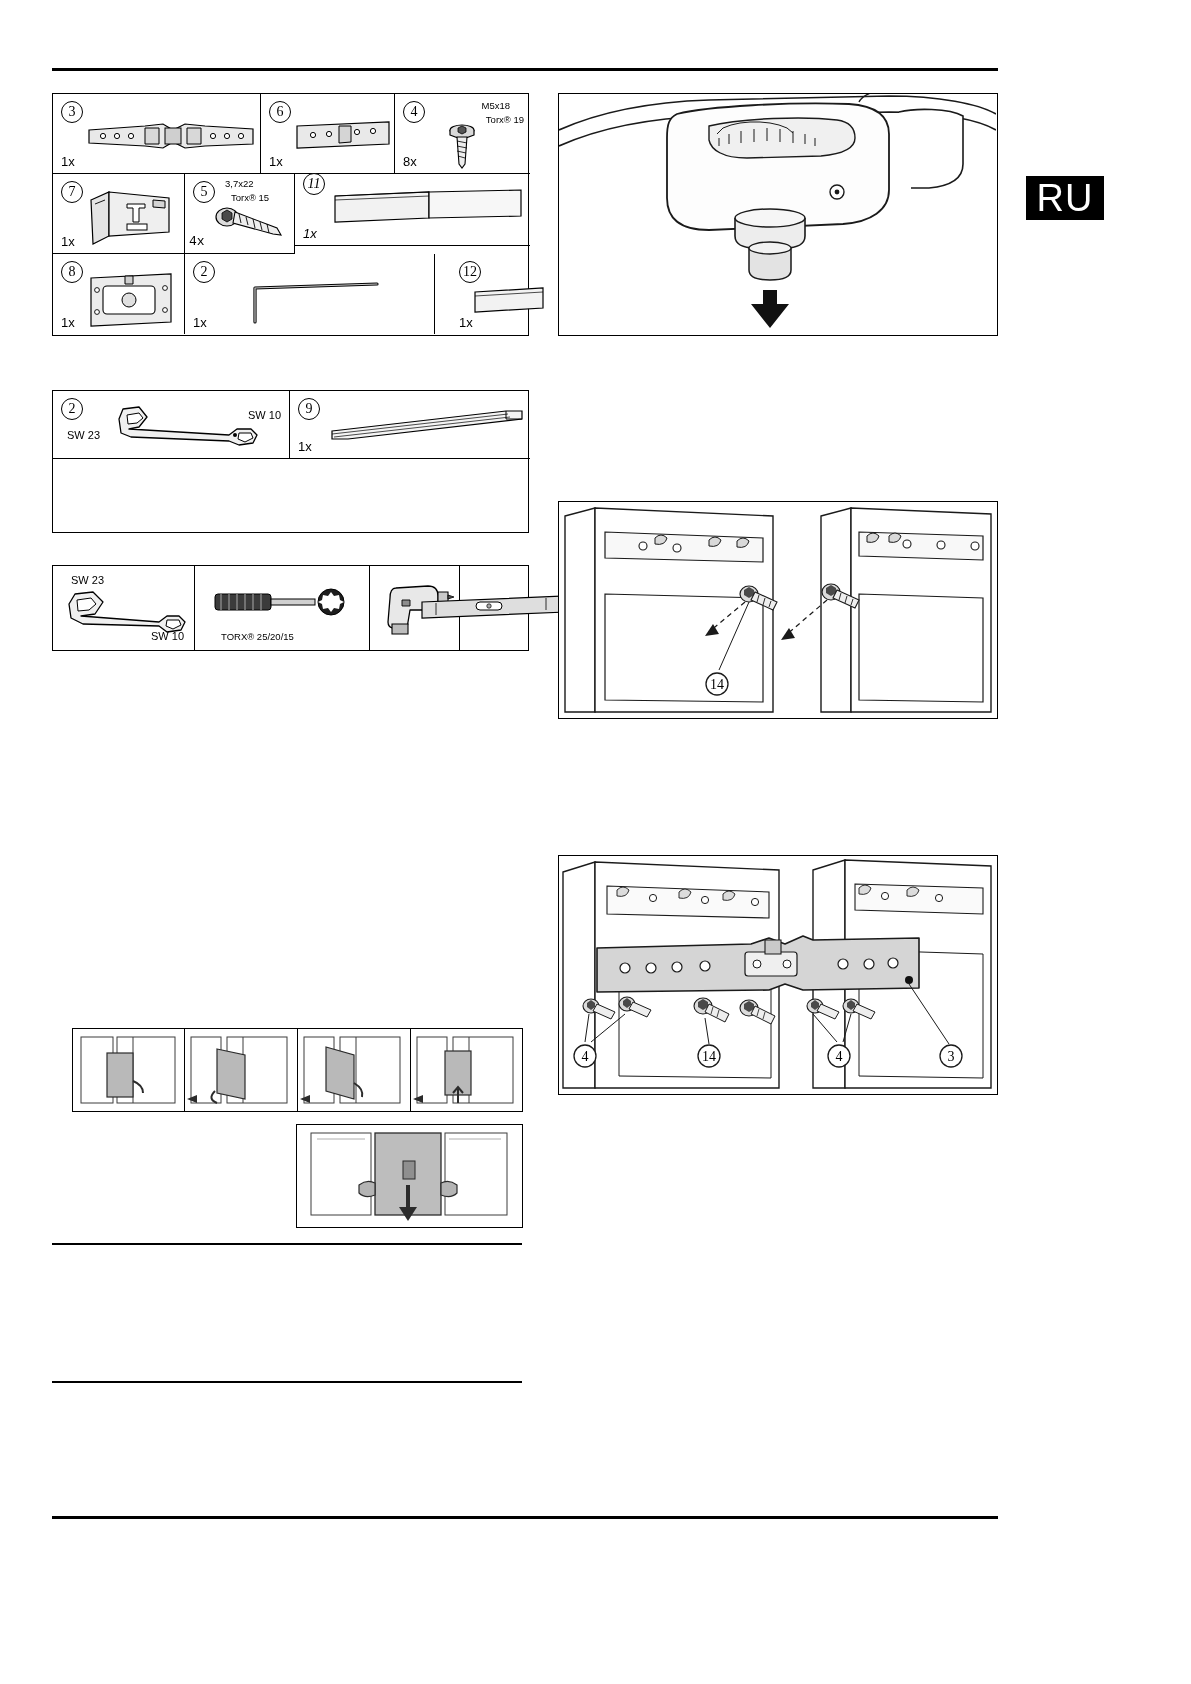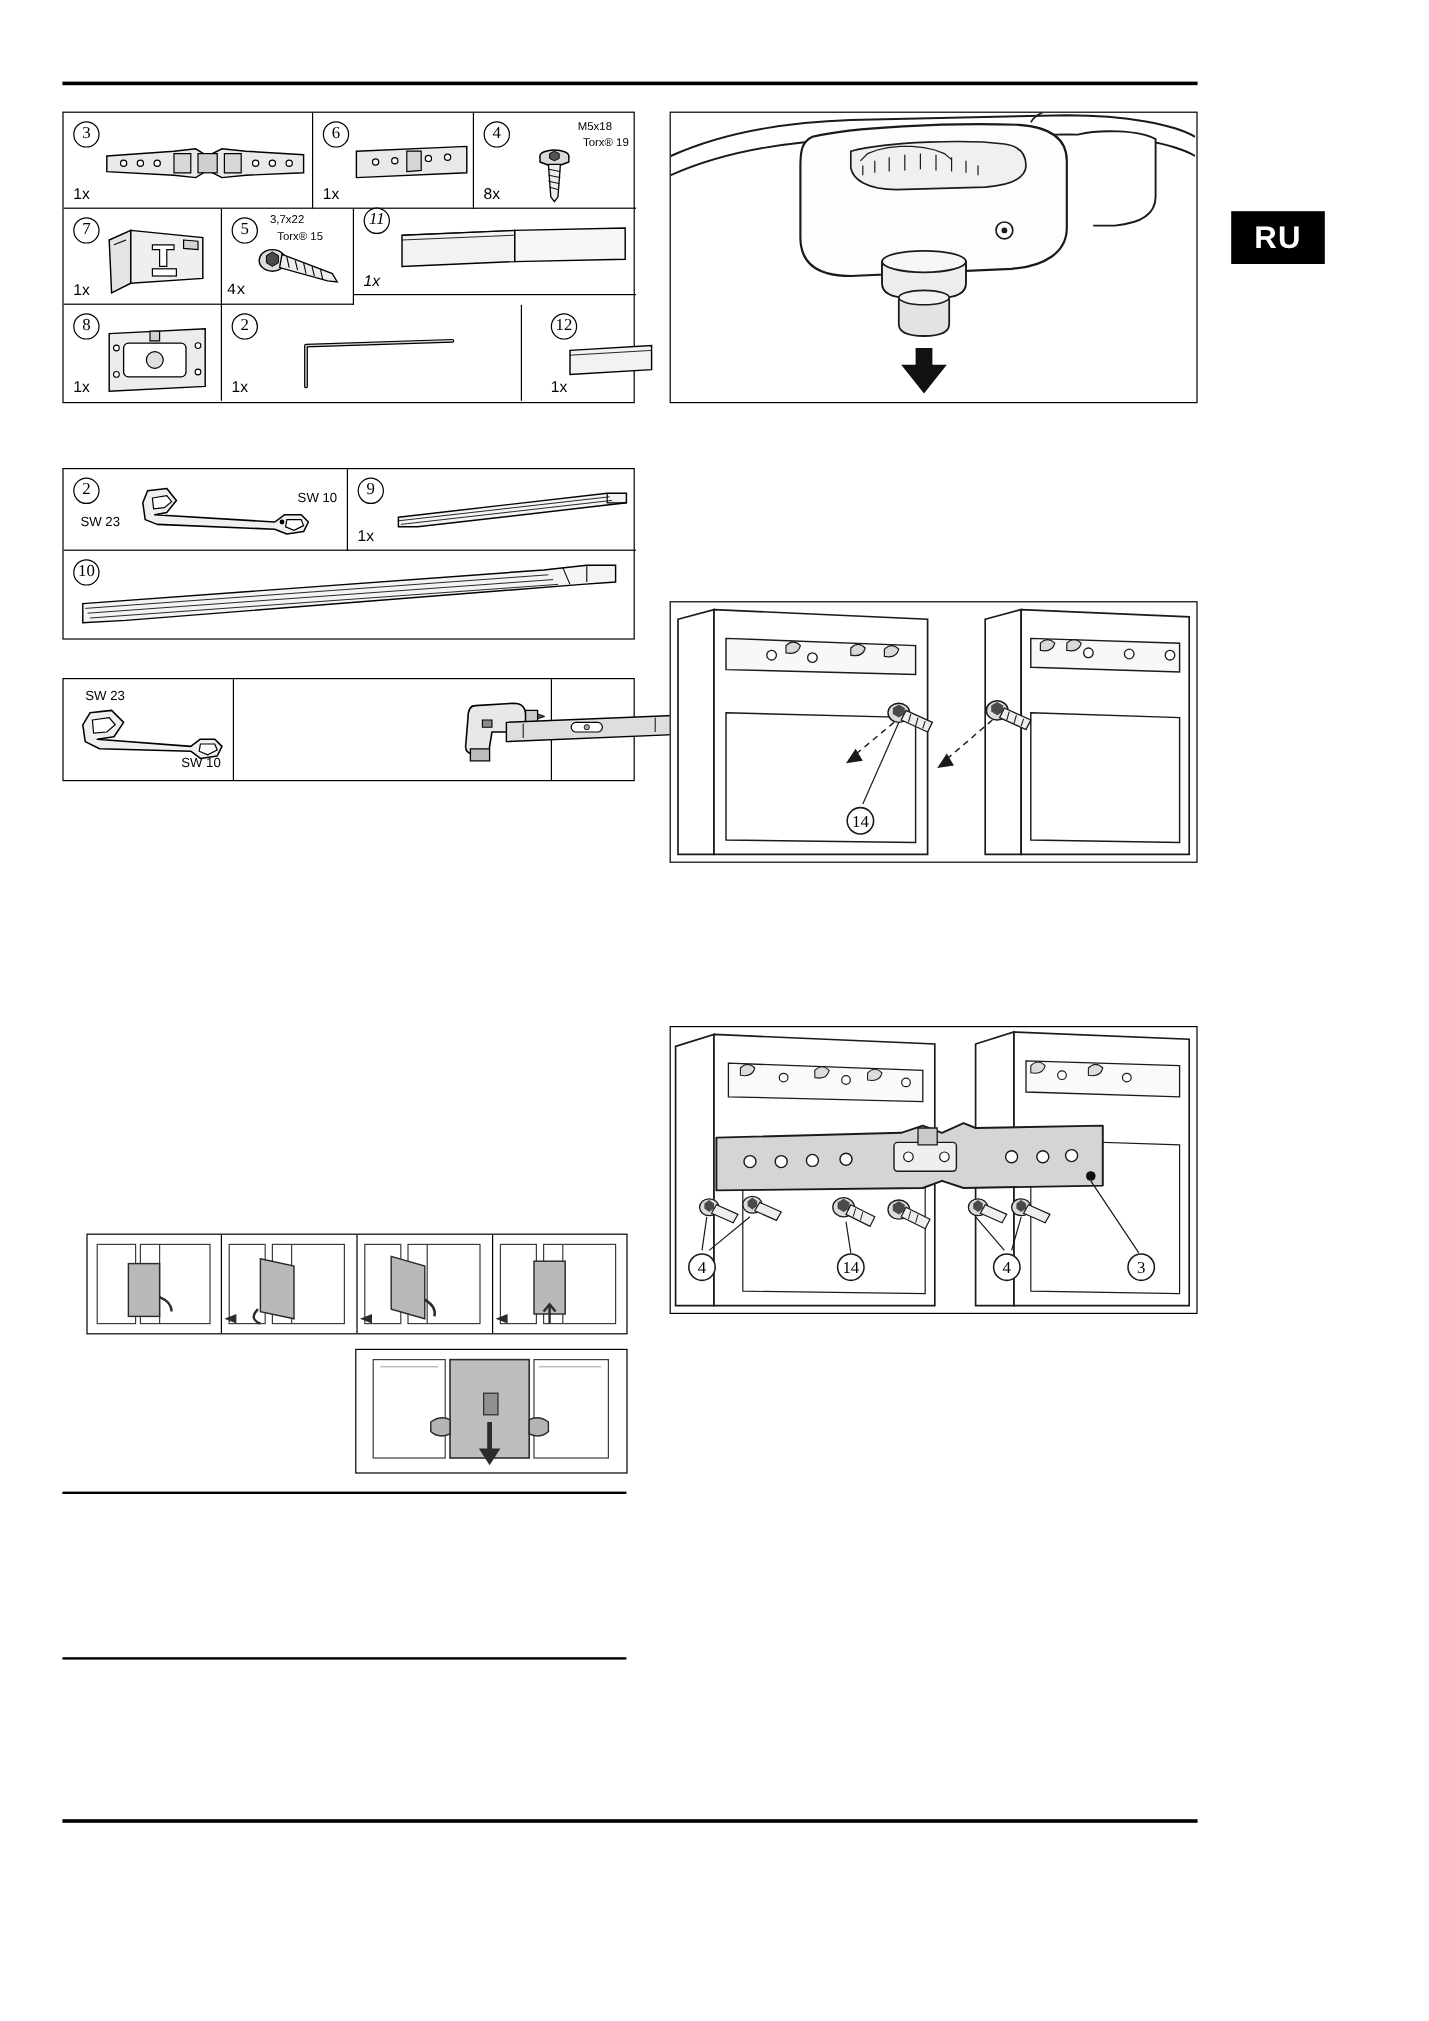--- a/index.html
+++ b/index.html
@@ -59,22 +59,22 @@
   .lbl {
     position: absolute;
     font-size: 11px;
     font-family: "Liberation Sans", sans-serif;
   }
   .lbl.sm { font-size: 9.5px; }
   .ru-badge {
     position: absolute;
     background: #000;
     color: #fff;
-    font-weight: bold;
-    font-size: 26px;
+    font-weight: normal;
+    font-size: 38px;
     letter-spacing: 1px;
     text-align: center;
     line-height: 44px;
   }
   svg { display: block; }
   .svgwrap { position: absolute; }
 </style>
 </head>
 <body>
 
@@ -241,45 +241,47 @@
       <div class="qty" style="left:8px; bottom:4px;">1x</div>
       <div class="svgwrap" style="left:40px; top:14px;">
         <svg width="196" height="40" viewBox="0 0 196 40">
           <path d="M2,26 L176,6 L192,6 L192,14 L18,34 L2,34 Z" fill="#f4f4f4" stroke="#000" stroke-width="1.2"></path>
           <path d="M2,29 L178,9 M4,32 L180,12" stroke="#000" stroke-width="0.7"></path>
           <path d="M176,6 L176,14 L192,14" fill="none" stroke="#000" stroke-width="1"></path>
         </svg>
       </div>
     </div>
 
-    <div class="cell nb nr" style="left:0; top:68px; width:477px; height:74px;">
-      <div class="num" style="left:8px; top:7px;">10</div>
-      <div class="svgwrap" style="left:12px; top:10px;">
-        <svg width="452" height="56" viewBox="0 0 452 56">
-          <path d="M4,34 L388,6 L424,2 L448,2 L448,16 L420,18 L40,48 L4,50 Z" fill="#f4f4f4" stroke="#000" stroke-width="1.2"></path>
-          <path d="M6,38 L392,10 M8,42 L396,14 M10,46 L400,18" stroke="#000" stroke-width="0.7"></path>
-          <path d="M424,2 L424,16 M404,4 L410,18" fill="none" stroke="#000" stroke-width="0.9"></path>
-        </svg>
-      </div>
-    </div>
   </div>
 
   <div class="box" style="left:52px; top:565px; width:477px; height:86px;">
     <div class="cell nb" style="left:0; top:0; width:142px; height:84px;">
       <div class="lbl" style="left:18px; top:8px;">SW 23</div>
       <div class="lbl" style="right:10px; bottom:8px;">SW 10</div>
       <div class="svgwrap" style="left:10px; top:22px;">
         <svg width="126" height="46" viewBox="0 0 126 46">
           <path d="M6,16 L12,6 L30,4 L40,14 L32,26 L18,28 L96,34 L104,28 L116,28 L122,34 L118,42 L104,44 L96,38 L20,36 L8,30 Z" fill="#f0f0f0" stroke="#000" stroke-width="1.3" stroke-linejoin="round"></path>
           <path d="M14,12 L28,10 L33,16 L26,22 L15,23 Z" fill="#fff" stroke="#000" stroke-width="1"></path>
           <path d="M104,32 L116,32 L118,37 L110,41 L103,38 Z" fill="#fff" stroke="#000" stroke-width="1"></path>
         </svg>
       </div>
     </div>
 
+    <div class="cell nb" style="left:142px; top:0; width:175px; height:84px;">
+      <div class="lbl sm" style="left:26px; bottom:8px;">TORX® 25/20/15</div>
+      <div class="svgwrap" style="left:16px; top:14px;">
+        <svg width="150" height="48" viewBox="0 0 150 48">
+          <rect x="4" y="14" width="56" height="16" rx="3" fill="#3b3b3b" stroke="#000" stroke-width="1"></rect>
+          <path d="M10,14 L10,30 M18,14 L18,30 M26,14 L26,30 M34,14 L34,30 M42,14 L42,30 M50,14 L50,30" stroke="#8a8a8a" stroke-width="1.4"></path>
+          <rect x="60" y="19" width="44" height="6" fill="#d0d0d0" stroke="#000" stroke-width="1"></rect>
+          <circle cx="120" cy="22" r="13" fill="#1d1d1d" stroke="#000" stroke-width="1"></circle>
+          <path d="M120,12 l3,4 l5,-1 l1,5 l4,2 l-4,2 l-1,5 l-5,-1 l-3,4 l-3,-4 l-5,1 l-1,-5 l-4,-2 l4,-2 l1,-5 l5,1 z" fill="#fff"></path>
+        </svg>
+      </div>
+    </div>
 
     <div class="cell nb" style="left:317px; top:0; width:90px; height:84px;">
       <div class="svgwrap" style="left:10px; top:12px;">
         <svg width="74" height="60" viewBox="0 0 74 60">
           <path d="M16,10 L48,8 Q58,8 58,18 L58,26 Q58,32 50,32 L30,32 L28,44 Q28,50 22,50 L14,50 Q8,50 8,44 L10,20 Q10,10 16,10 Z" fill="#e8e8e8" stroke="#000" stroke-width="1.3" stroke-linejoin="round"></path>
           <path d="M58,14 L68,14 L68,24 L58,24 Z" fill="#c9c9c9" stroke="#000" stroke-width="1.1"></path>
           <path d="M68,17 L74,19 L68,21 Z" fill="#555" stroke="#000" stroke-width="0.8"></path>
           <path d="M12,46 L28,46 L28,56 L12,56 Z" fill="#bdbdbd" stroke="#000" stroke-width="1.1"></path>
           <path d="M22,22 L30,22 L30,28 L22,28 Z" fill="#8c8c8c" stroke="#000" stroke-width="0.9"></path>
         </svg>

